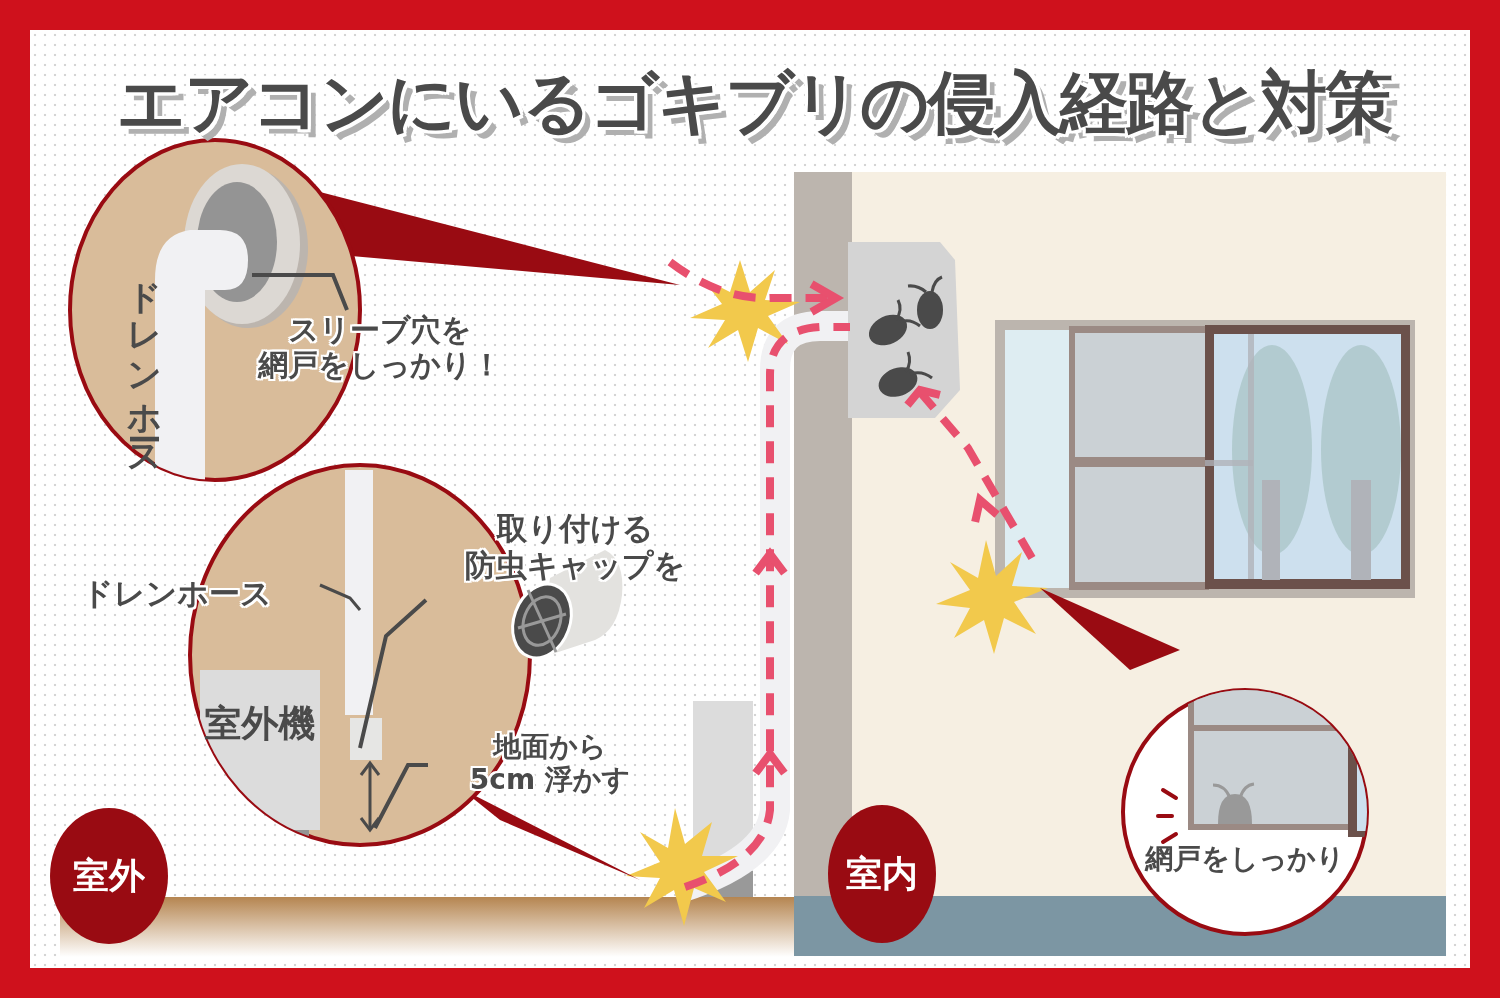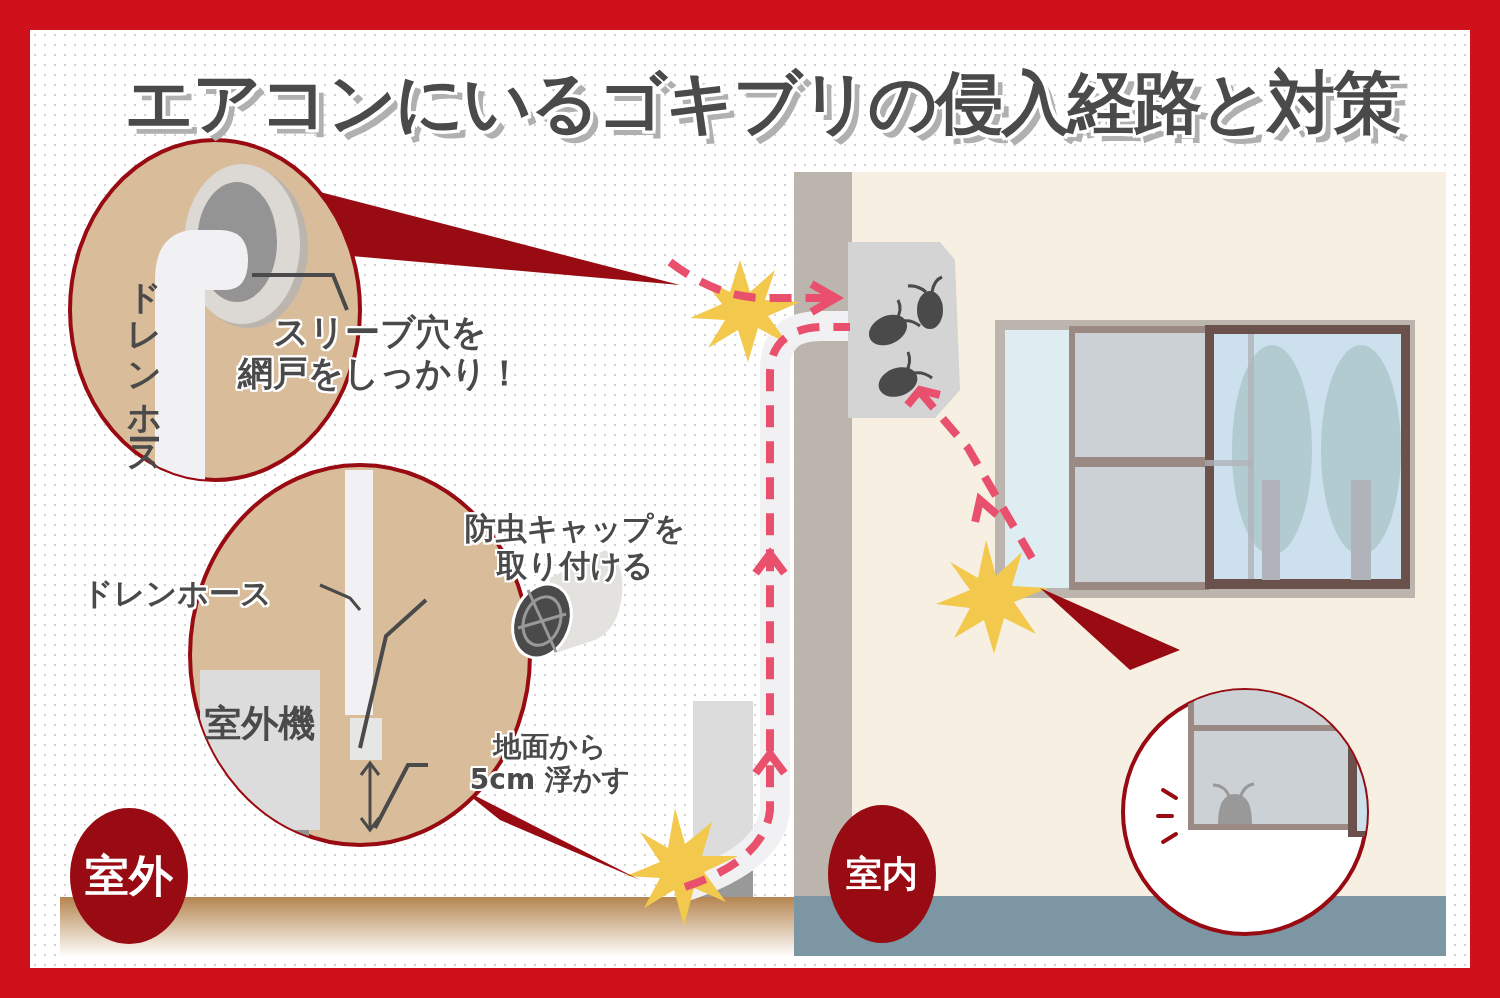--- a/index.html
+++ b/index.html
@@ -10,21 +10,21 @@
     position: relative;
   }
   .canvas {
     position: absolute; left: 30px; top: 30px; width: 1440px; height: 938px;
     background-color: #ffffff;
     background-image: radial-gradient(circle, #d4d4d4 1.2px, transparent 1.6px);
     background-size: 10px 10px;
     overflow: hidden;
   }
   .title {
-    position: absolute; left: 12px; top: 28px; width: 1440px; text-align: center;
+    position: absolute; left: 4px; top: 28px; width: 1440px; text-align: center;
     font-size: 68px; font-weight: bold; color: #4a4a4a; letter-spacing: -2px;
     text-shadow:
       3px 3px 0 #fff, -3px -3px 0 #fff, 3px -3px 0 #fff, -3px 3px 0 #fff,
       0 3px 0 #fff, 3px 0 0 #fff, 0 -3px 0 #fff, -3px 0 0 #fff,
       8px 8px 0 #b0b0b0;
   }
   svg.scene { position: absolute; left: 0; top: 0; }
   .label {
     position: absolute; font-weight: bold; color: #4a4a4a; text-align: center;
     line-height: 1.18;
@@ -186,34 +186,35 @@
         <line x1="1133" y1="760" x2="1146" y2="768"></line>
         <line x1="1128" y1="786" x2="1142" y2="786"></line>
         <line x1="1133" y1="812" x2="1146" y2="804"></line>
       </g>
     </g>
   </svg>
 
   <div class="title">エアコンにいるゴキブリの侵入経路と対策</div>
 
   <div class="vert" style="left:92px; top:228px;">ドレンホース</div>
-  <div class="label" style="left:200px; top:282px; width:300px; font-size:35px;">
+  <div class="label" style="left:200px; top:282px; width:300px; font-size:30px;">
     <div>スリーブ穴を</div>
     <div>網戸をしっかり！</div>
   </div>
 
   <div class="label" style="left:52px; top:545px; font-size:31px;">ドレンホース</div>
   <div class="label" style="left:395px; top:480px; width:300px; font-size:31px;">
+    <div>取り付ける</div>
     <div>防虫キャップを</div>
-    <div>取り付ける</div>
   </div>
   <div class="label" style="left:170px; top:672px; width:120px; font-size:37px; text-shadow:none;">室外機</div>
   <div class="label" style="left:400px; top:700px; width:240px; font-size:28px;">
     <div>地面から</div>
     <div>5cm 浮かす</div>
   </div>
 
   <div class="label" style="left:1085px; top:812px; width:260px; font-size:28px; text-shadow:none;">
-  </div>
-
-  <div class="badge" style="left:40px; top:778px; width:118px; height:136px; font-size:44px;text-align:right;">室外</div>
+    <div>網戸をしっかり</div>
+  </div>
+
+  <div class="badge" style="left:20px; top:778px; width:118px; height:136px; font-size:36px;text-align:right;">室外</div>
   <div class="badge" style="left:798px; top:775px; width:108px; height:138px; font-size:36px;">室内</div>
 </div>
 
 </body></html>

